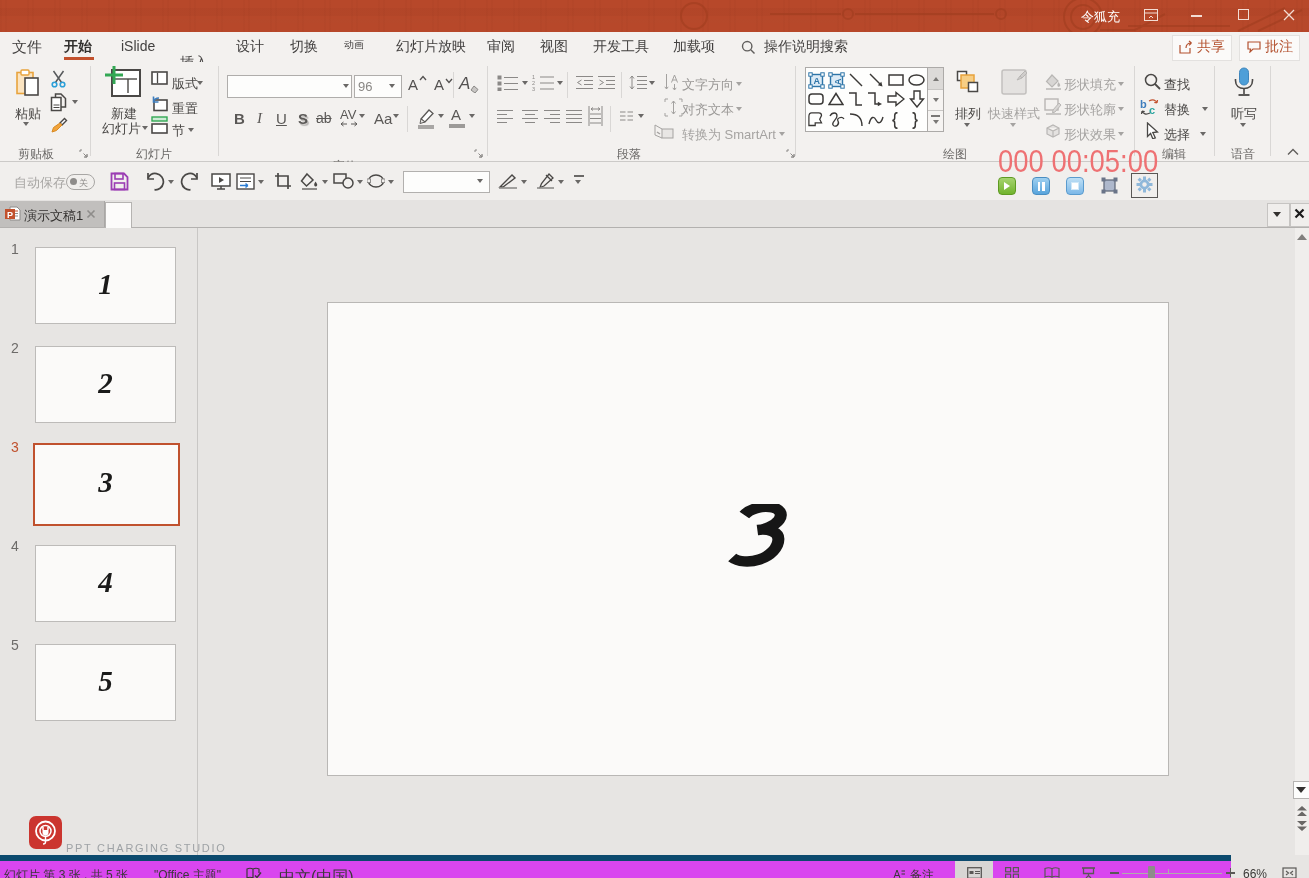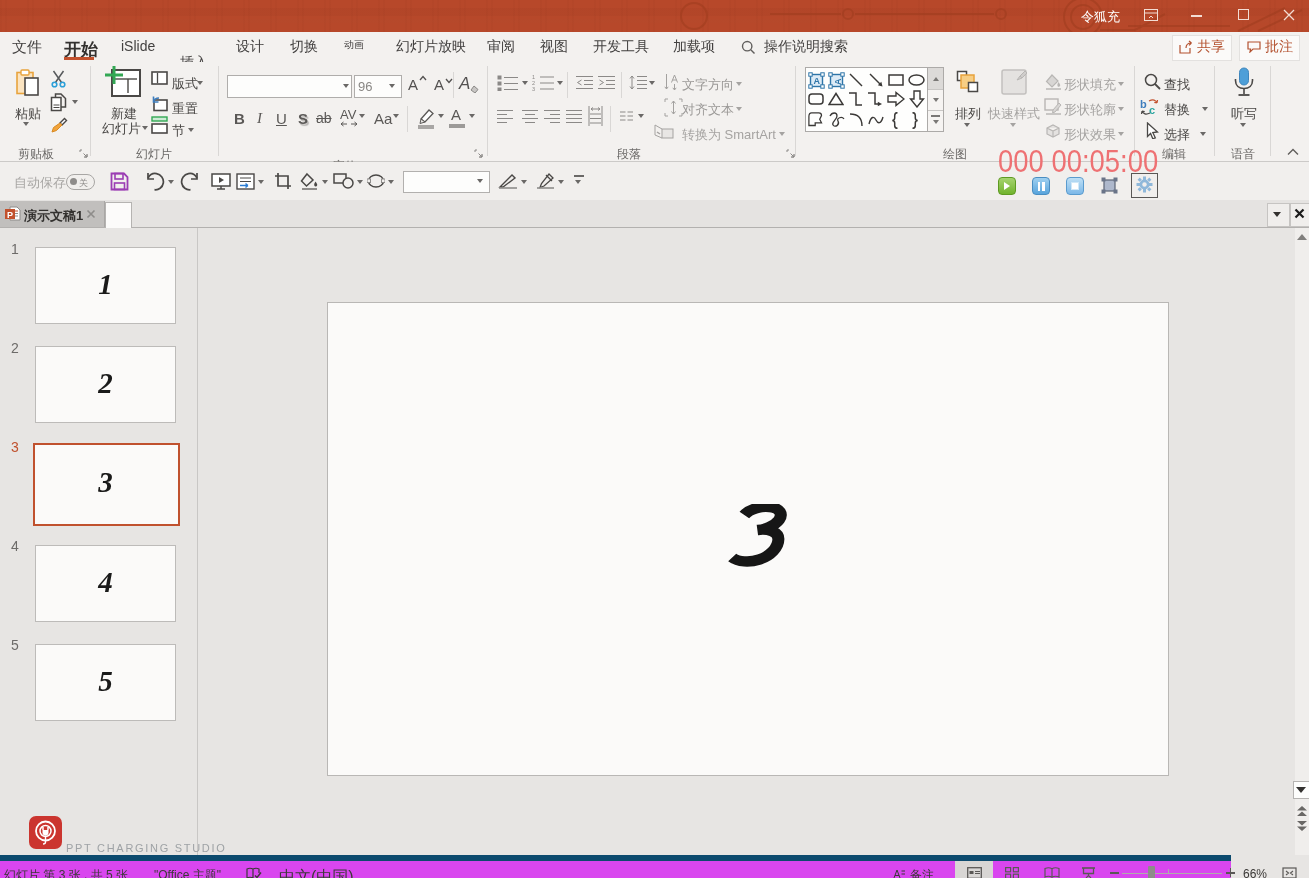--- a/index.html
+++ b/index.html
@@ -44,21 +44,21 @@
 <svg class="a" style="left:1238px;top:9px" width="11" height="11" viewBox="0 0 11 11">
         <rect x="0.5" y="0.5" width="10" height="10" fill="none" stroke="#f3ddd4"></rect>
       </svg>
 <svg class="a" style="left:1283px;top:9px" width="12" height="12" viewBox="0 0 12 12">
         <path d="M1 1 L11 11 M11 1 L1 11" stroke="#f3ddd4" stroke-width="1.3"></path>
       </svg>
 </div>
 
 <div class="a" style="left:0;top:32px;width:1309px;height:30px;background:#F3F1EF">
 <div class="a tx" style="left:12px;top:6px;font-size:15px;color:#434140">文件</div>
-<div class="a tx" style="left:64px;top:6px;font-size:17px;color:#33312F;font-weight:bold">开始</div>
+<div class="a tx" style="left:64px;top:6px;font-size:14px;color:#33312F;font-weight:bold">开始</div>
 <div class="a" style="left:64px;top:25px;width:30px;height:3px;background:#C2512D"></div>
 <div class="a tx" style="left:121px;top:6px;font-size:14px;color:#434140">iSlide</div>
 <div class="a tx" style="left:180px;top:22px;font-size:14px;color:#434140">插入</div>
 <div class="a tx" style="left:236px;top:6px;font-size:14px;color:#434140">设计</div>
 <div class="a tx" style="left:290px;top:6px;font-size:14px;color:#434140">切换</div>
 <div class="a tx" style="left:344px;top:6px;font-size:10px;color:#434140">动画</div>
 <div class="a tx" style="left:396px;top:6px;font-size:14px;color:#434140">幻灯片放映</div>
 <div class="a tx" style="left:487px;top:6px;font-size:14px;color:#434140">审阅</div>
 <div class="a tx" style="left:540px;top:6px;font-size:14px;color:#434140">视图</div>
 <div class="a tx" style="left:593px;top:6px;font-size:14px;color:#434140">开发工具</div>
@@ -560,21 +560,21 @@
 <div id="tabrow" class="a" style="left:0;top:200px;width:1309px;height:28px;background:#E5E3E1;border-bottom:1px solid #B3B1AF;box-sizing:border-box">
 <div class="a" style="left:0;top:1px;width:104px;height:26px;background:#C1BFBD;border-right:1px solid #A9A7A5"></div>
 <svg class="a" style="left:4px;top:5px" width="17" height="17" viewBox="0 0 17 17">
 <path d="M6 2 H13 L16 5 V15 H6 Z" fill="#fff" stroke="#8E8C8A"></path>
 <line x1="8" y1="6" x2="14" y2="6" stroke="#C2512D"></line>
         <line x1="8" y1="8.5" x2="14" y2="8.5" stroke="#8E8C8A"></line>
         <line x1="8" y1="11" x2="14" y2="11" stroke="#8E8C8A"></line>
 <rect x="1" y="4" width="10" height="10" fill="#C2512D"></rect>
 <text x="3" y="12.5" font-size="9" fill="#fff" font-weight="bold">P</text>
 </svg>
-<div class="a tx" style="left:24px;top:7px;font-size:13px;color:#33312F;font-weight:bold">演示文稿1</div>
+<div class="a tx" style="left:24px;top:7px;font-size:13px;color:#33312F;font-weight:normal">演示文稿1</div>
 <svg class="a" style="left:86px;top:9px" width="10" height="10" viewBox="0 0 10 10">
         <path d="M1.5 1.5 L8.5 8.5 M8.5 1.5 L1.5 8.5" stroke="#8E8C8A" stroke-width="1.6"></path>
       </svg>
 <div class="a" style="left:105px;top:2px;width:25px;height:25px;background:#FCFBFA;border:1px solid #B5B3B1"></div>
 <div class="a" style="left:1267px;top:3px;width:21px;height:22px;background:#F0EEEC;border:1px solid #C6C4C2"></div>
 <div class="a" style="left:1273px;top:12px;width:0;height:0;border-left:4.5px solid transparent;border-right:4.5px solid transparent;border-top:5.5px solid #33312F"></div>
 <div class="a" style="left:1290px;top:3px;width:19px;height:22px;background:#F0EEEC;border:1px solid #C6C4C2"></div>
 <svg class="a" style="left:1294px;top:8px" width="11" height="11" viewBox="0 0 11 11">
         <path d="M1.5 1.5 L9.5 9.5 M9.5 1.5 L1.5 9.5" stroke="#1a1a1a" stroke-width="2.2"></path>
       </svg>

